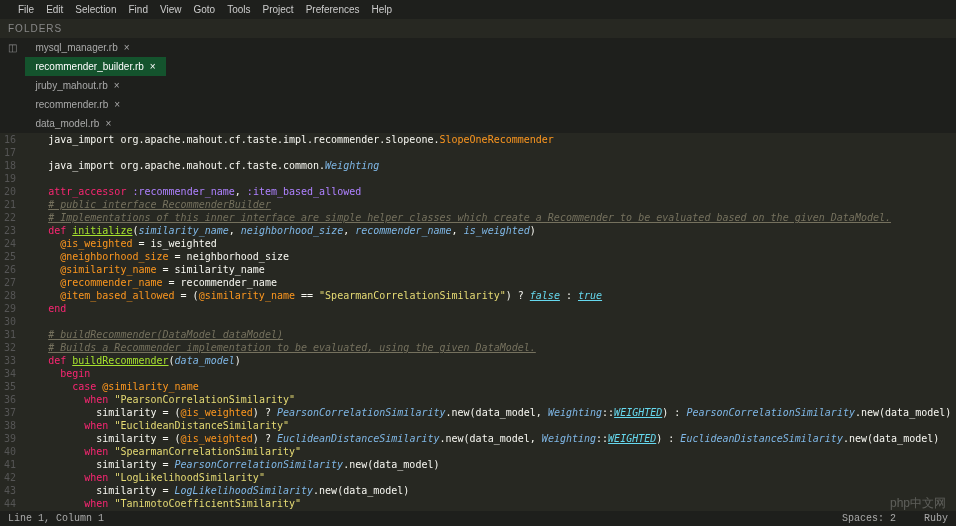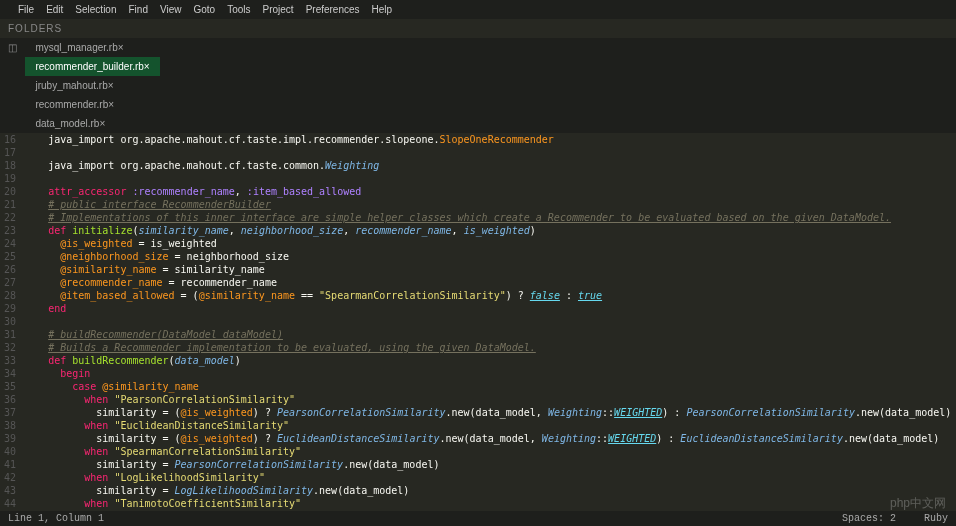--- a/index.html
+++ b/index.html
@@ -43,34 +43,35 @@
       display: flex;
       background: #1e1f1c;
       font-size: 10px;
     }
     .tab {
       padding: 4px 10px;
       color: #aaa;
       cursor: pointer;
       display: flex;
       align-items: center;
+      gap: 6px;
     }
     .tab.active { background: #14532d; color: #fff; }
     .tab .close { font-size: 10px; }
     .tab-icon-split { padding: 4px 8px; color: #888; }
     .code-area { flex: 1; display: flex; overflow: hidden; font-family: Consolas, monospace; font-size: 10px; line-height: 13px; }
     .gutter { background: #272822; color: #555; text-align: right; padding: 0 8px 0 4px; user-select: none; }
     .code { flex: 1; white-space: pre; padding-right: 10px; }
     .kw { color: #f92672; }
     .str { color: #e6db74; }
     .com { color: #75715e; font-style: italic; text-decoration: underline; }
     .cls { color: #7fb7e6; font-style: italic; }
     .con { color: #66d9ef; font-style: italic; text-decoration: underline; }
     .sym1 { color: #ae81ff; }
-    .fn { color: #a6e22e; }
+    .fn { color: #a6e22e; text-decoration: underline; }
     .iv { color: #fd971f; }
     .pl { color: #f8f8f2; }
     .status {
       position: absolute;
       bottom: 0; left: 0; right: 0;
       background: #1e1f1c;
       font-size: 10px;
       color: #aaa;
       display: flex;
       justify-content: space-between;

